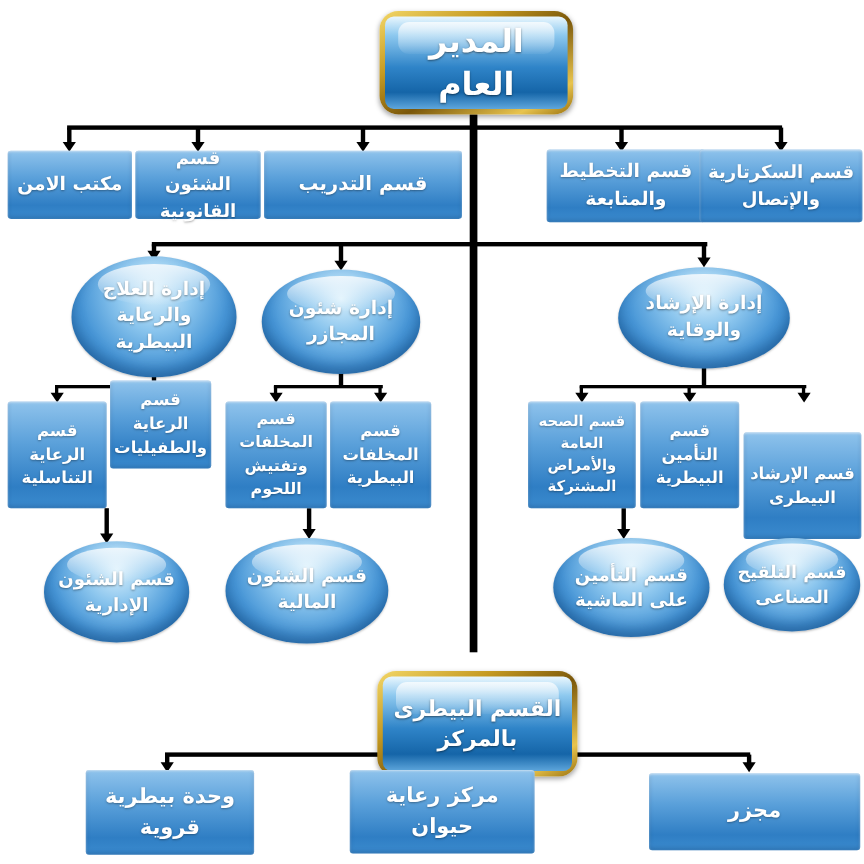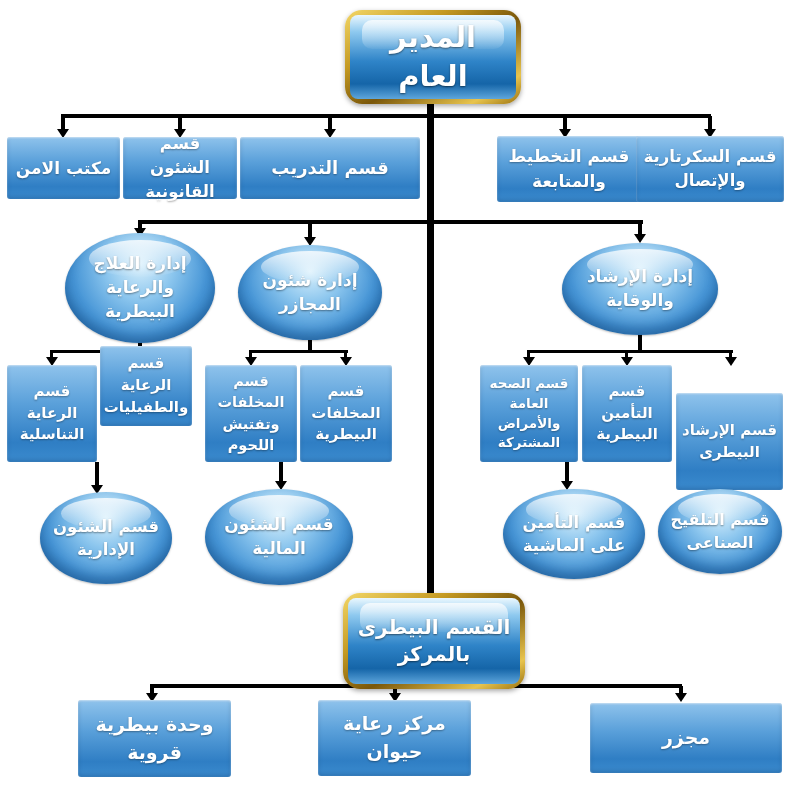--- a/index.html
+++ b/index.html
@@ -179,29 +179,29 @@
   <div class="oval" style="left:205px;top:489px;width:148px;height:96px;font-size:17px;">
     <span>قسم الشئون المالية</span>
   </div>
   <div class="oval" style="left:503px;top:489px;width:142px;height:90px;font-size:16.5px;">
     <span>قسم التأمين على الماشية</span>
   </div>
   <div class="oval" style="left:658px;top:489px;width:124px;height:85px;font-size:16px;">
     <span>قسم التلقيح الصناعى</span>
   </div>
 
-  <div class="gold" style="left:343px;top:593px;width:182px;height:96px;">
+  <div class="gold" style="left:343px;top:610px;width:182px;height:96px;">
     <div class="inner" style="font-size:20px;">
       <span>القسم البيطرى بالمركز</span>
     </div>
   </div>
 
   <div class="rect" style="left:78px;top:700px;width:153px;height:77px;font-size:19px;">
     <span>وحدة بيطرية قروية</span>
   </div>
-  <div class="rect" style="left:318px;top:700px;width:153px;height:76px;font-size:19px;justify-content:center;">
+  <div class="rect" style="left:318px;top:700px;width:168px;height:76px;font-size:19px;justify-content:center;">
     <span>مركز رعاية حيوان</span>
   </div>
   <div class="rect" style="left:590px;top:703px;width:192px;height:70px;font-size:19px;">
     <span>مجزر</span>
   </div>
 
 </div>
 
 </body></html>

